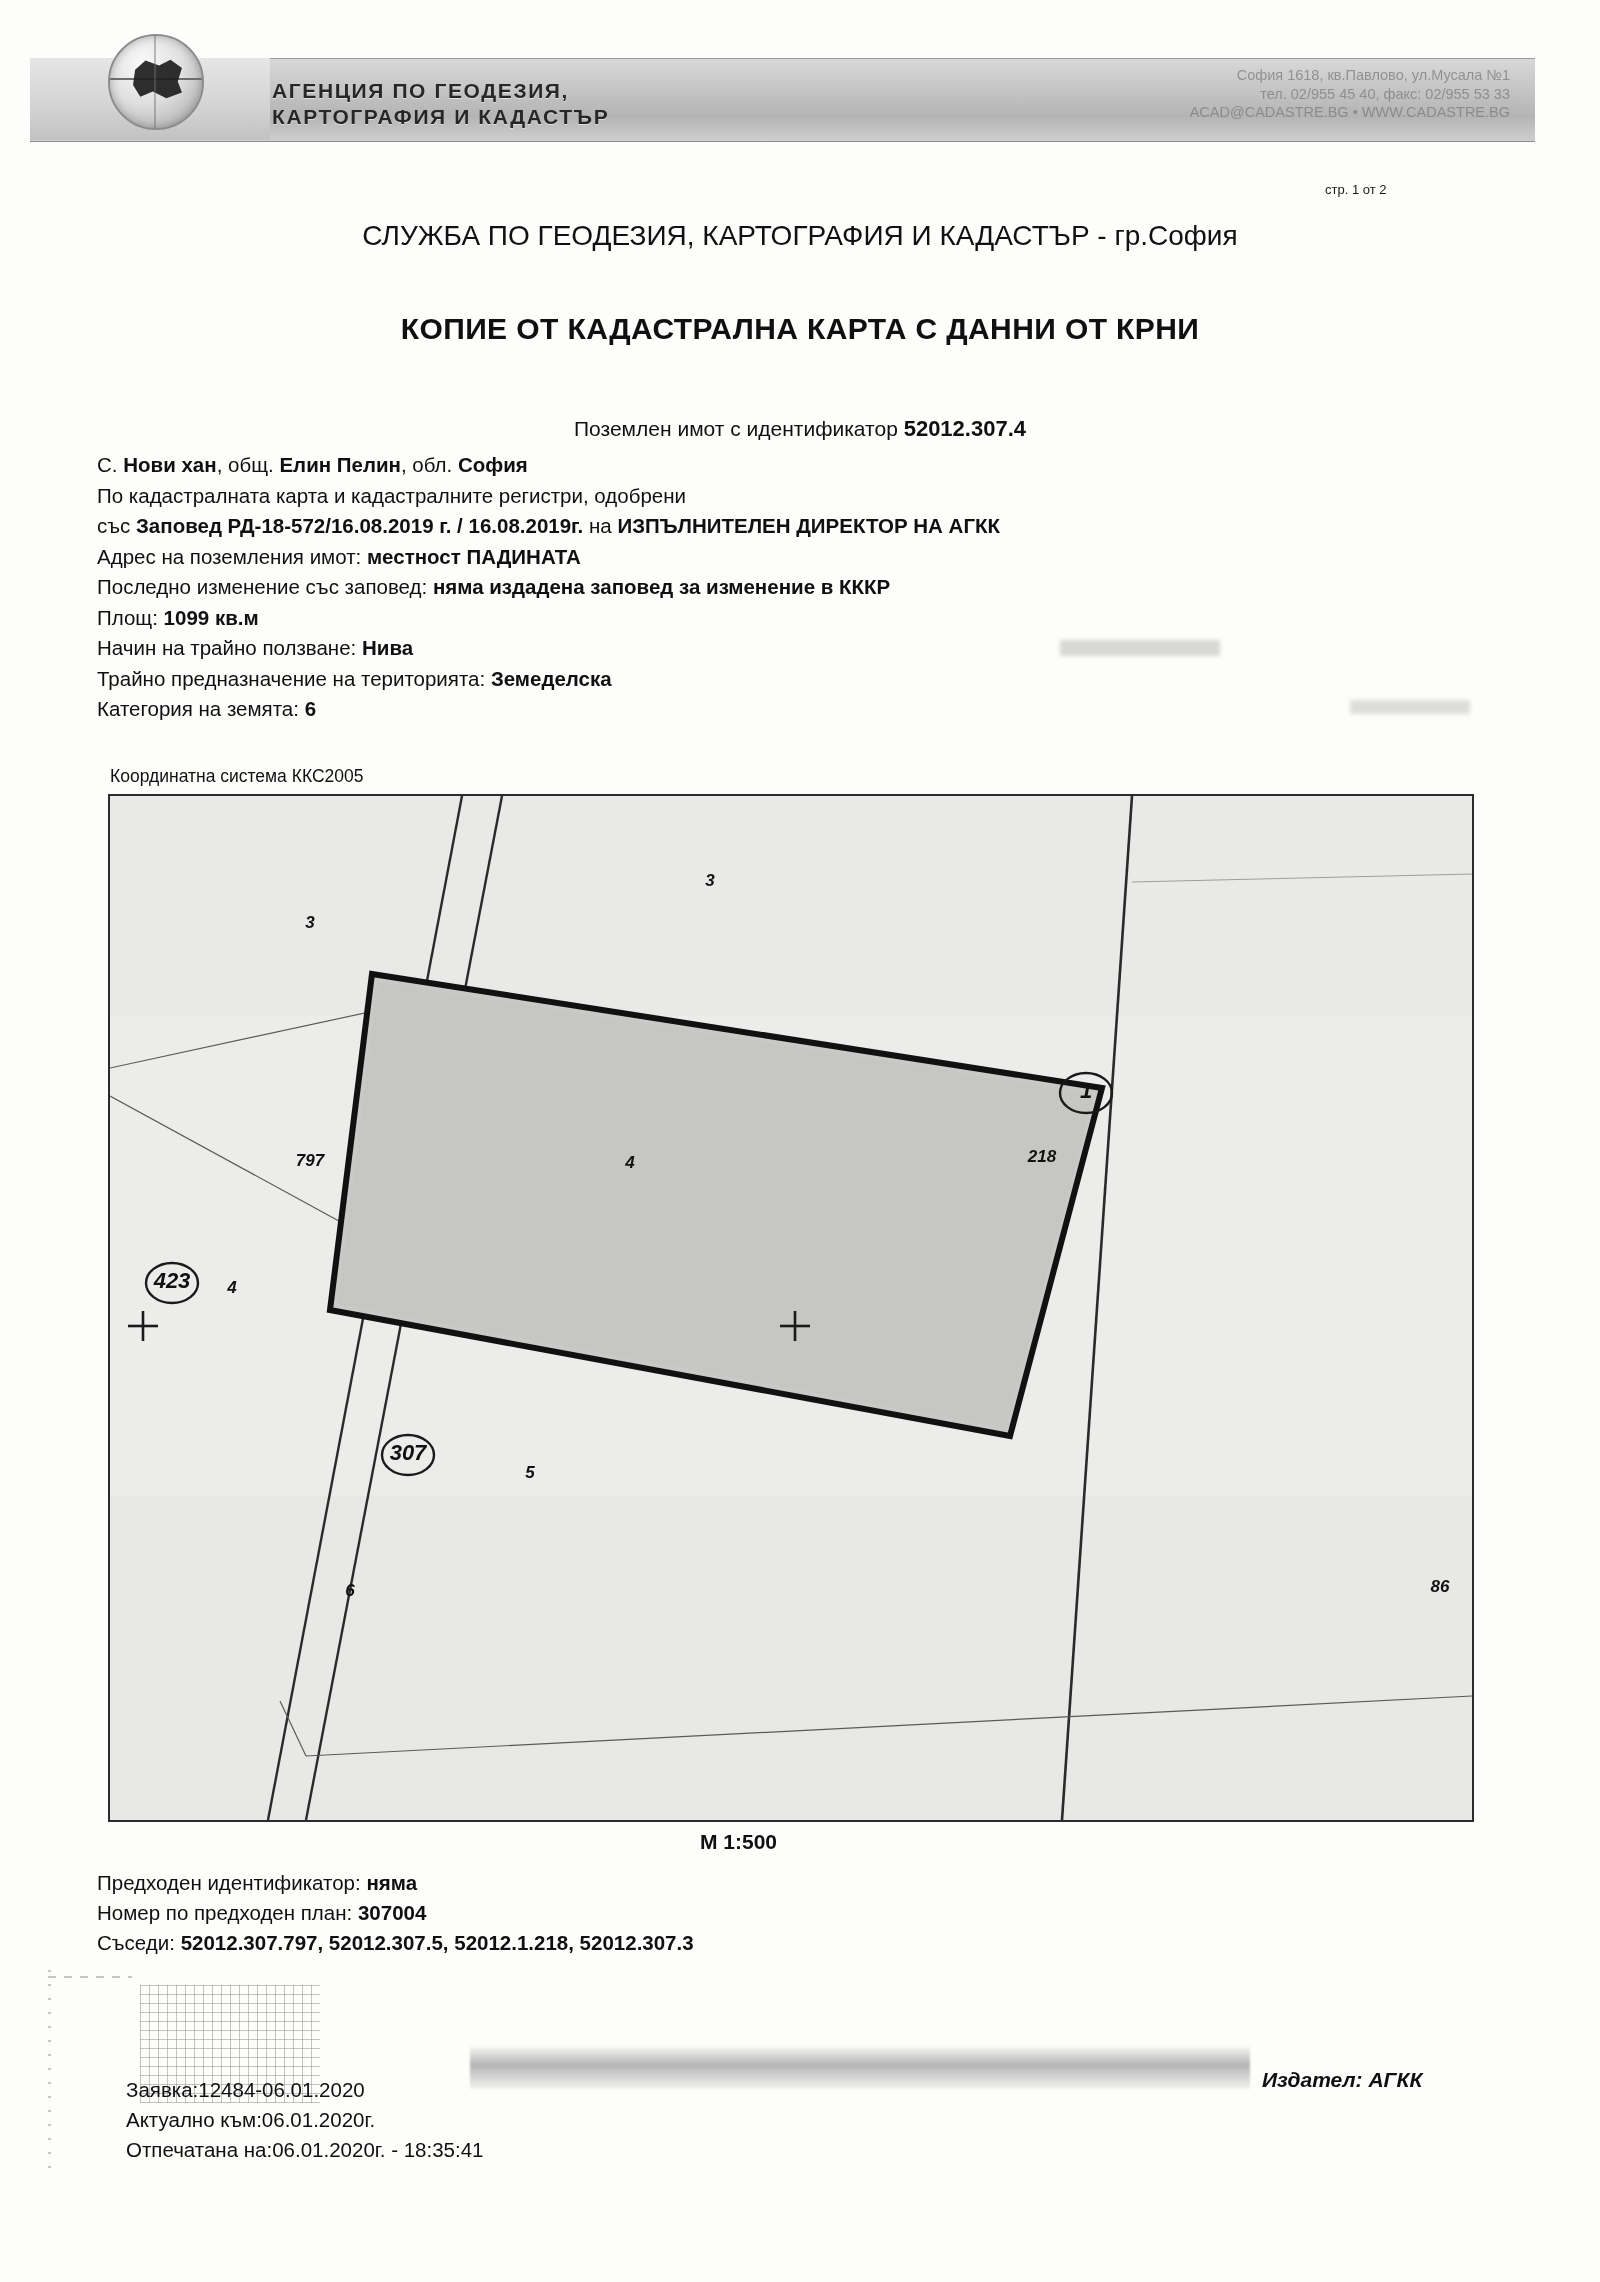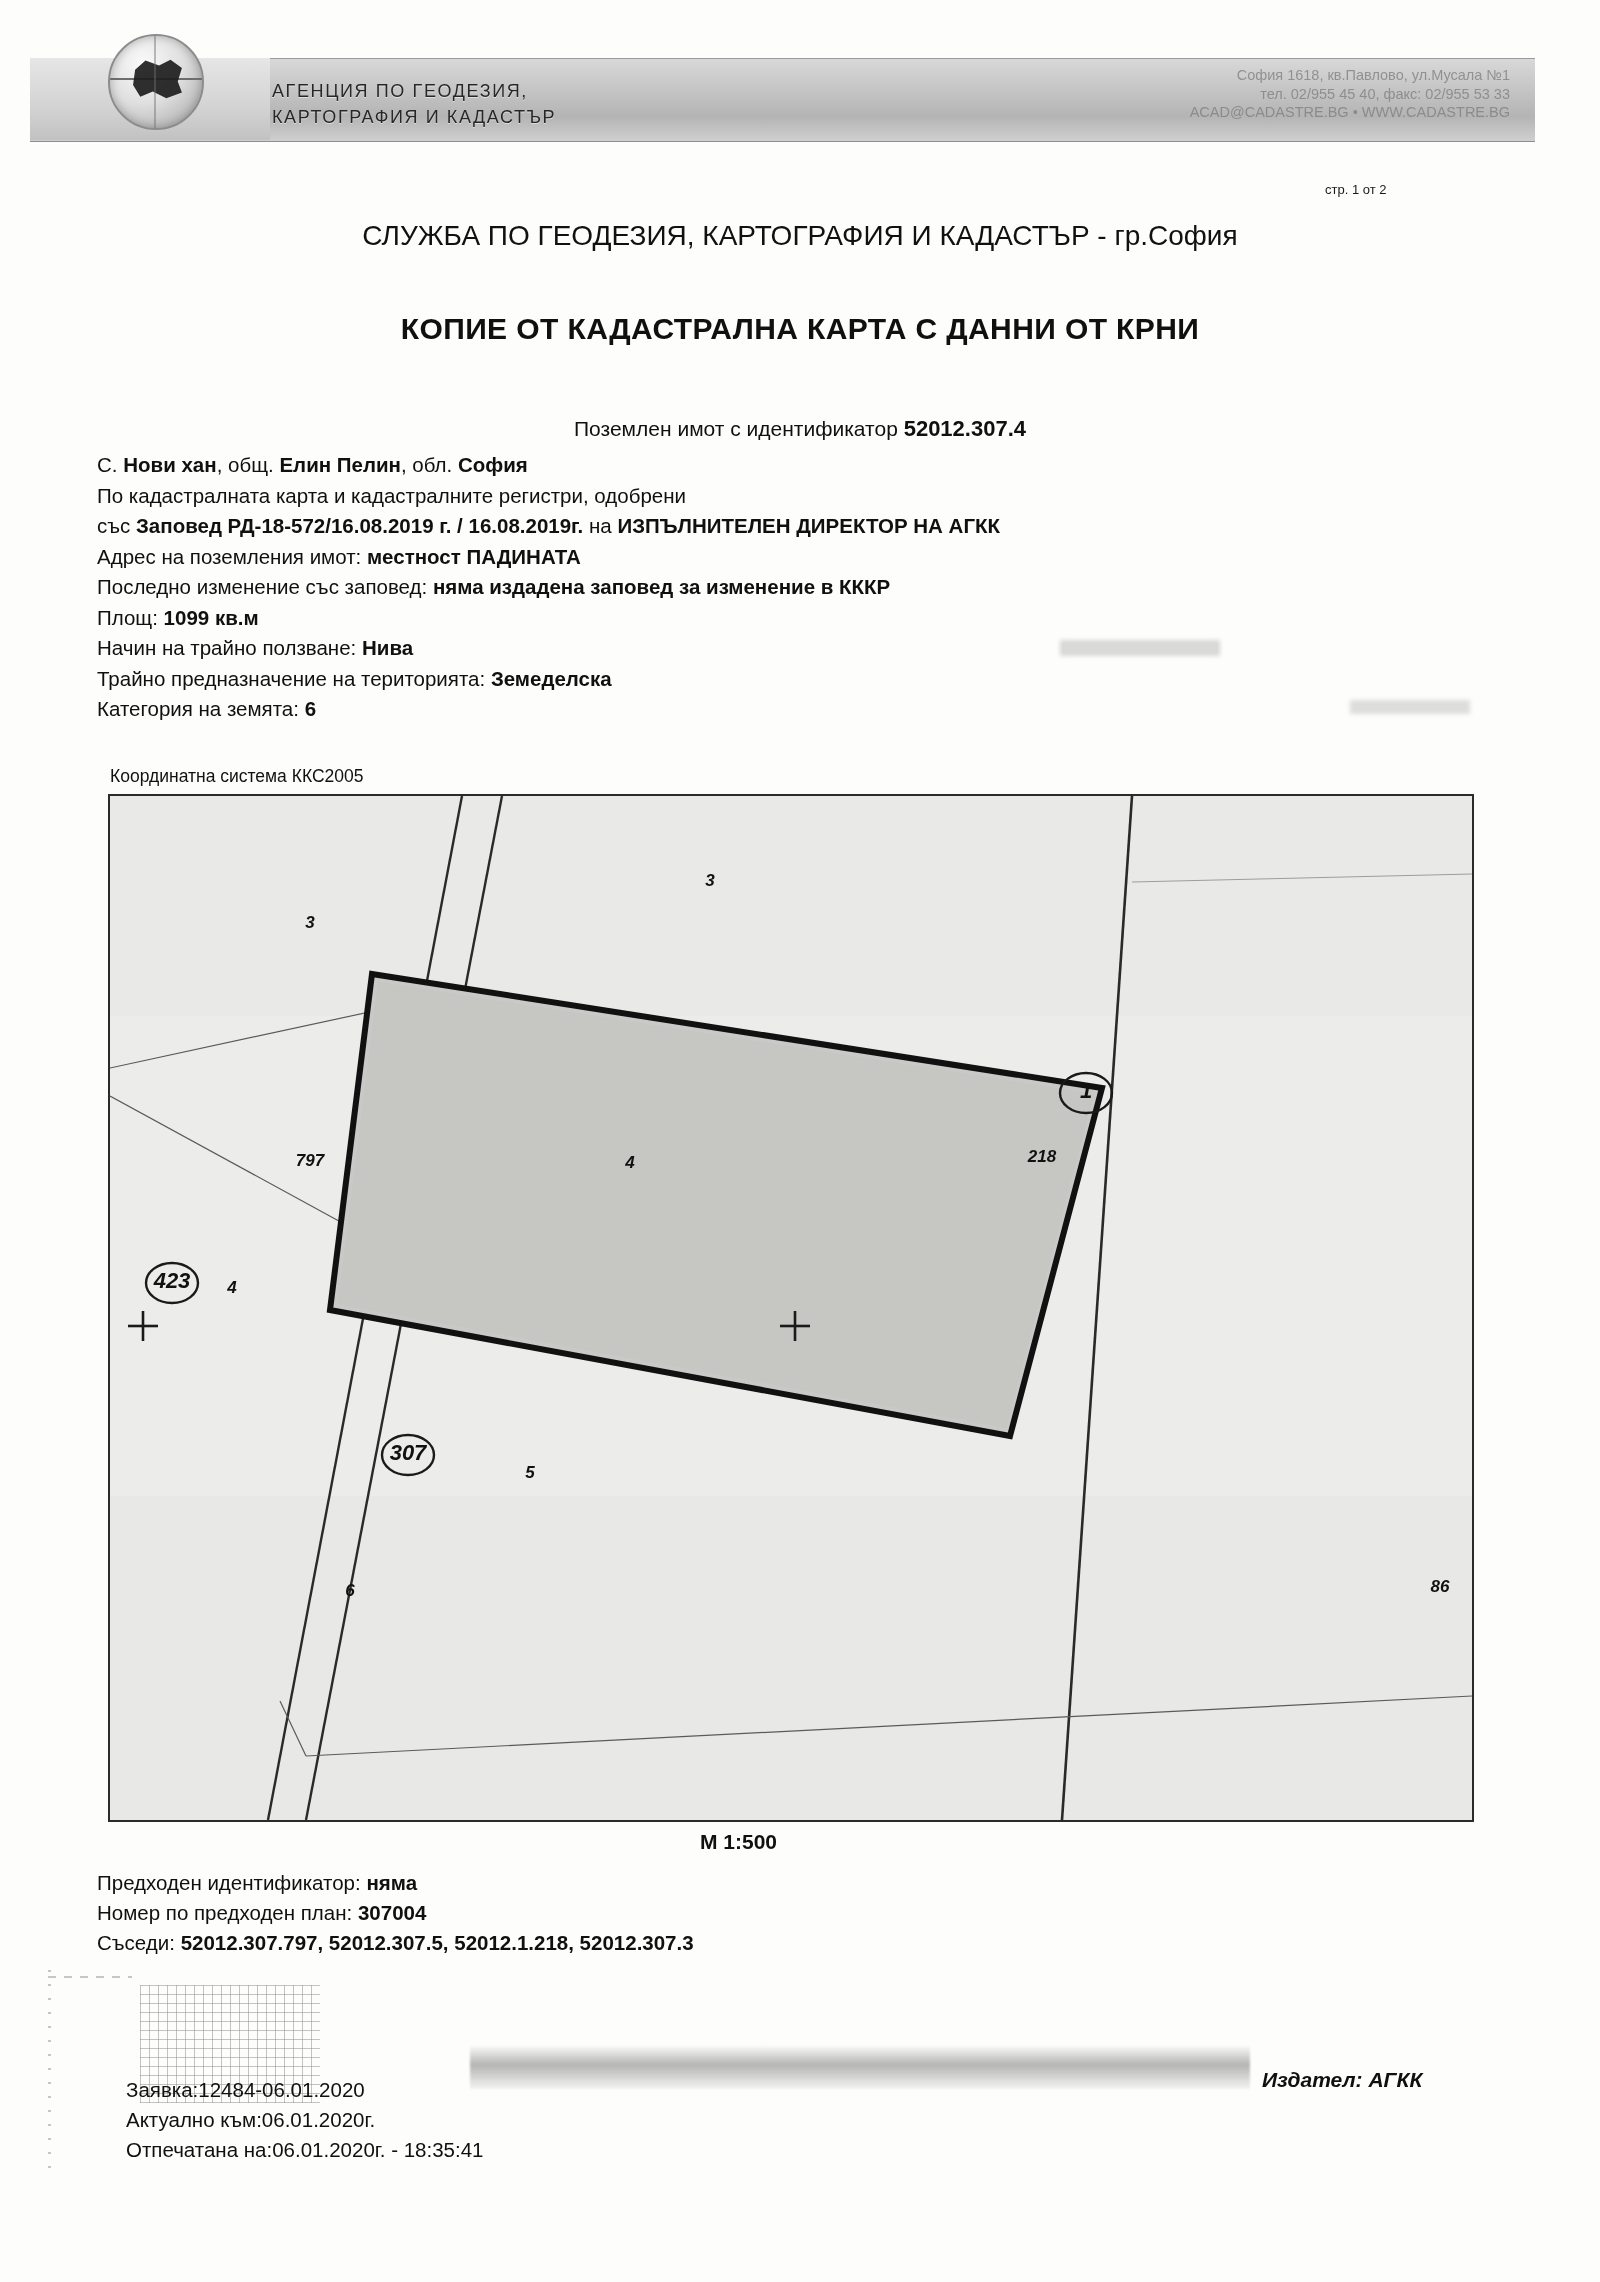--- a/index.html
+++ b/index.html
@@ -75,22 +75,22 @@
     width: 52px; height: 42px;
     background: #1d1d1d;
     clip-path: polygon(6% 28%, 26% 6%, 52% 18%, 74% 4%, 96% 24%, 88% 56%, 96% 82%, 66% 96%, 40% 80%, 16% 92%, 2% 64%);
     opacity: .92;
   }
   .agency-name {
     position: absolute;
     left: 272px;
     top: 78px;
     width: 420px;
-    font-size: 18px;
-    font-weight: normal;
+    font-size: 21px;
+    font-weight: bold;
     letter-spacing: 1.6px;
     line-height: 26px;
     color: #1a1a1a;
     text-shadow: 0 1px 0 rgba(255,255,255,.55);
     opacity: .92;
   }
   .contact-box {
     position: absolute;
     left: 1040px;
     top: 60px;

